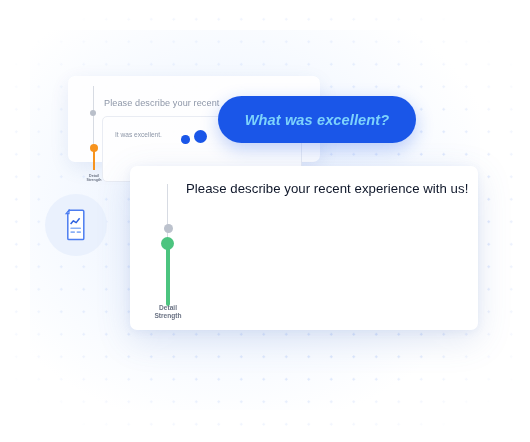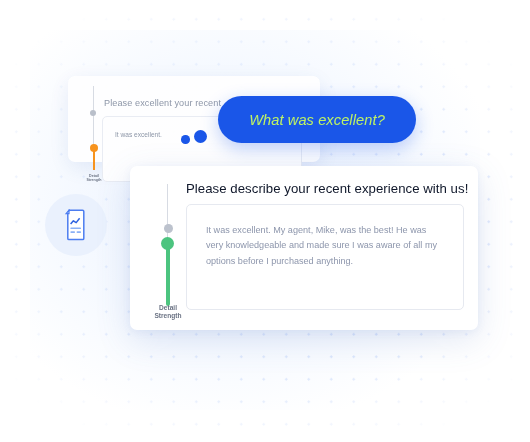--- a/index.html
+++ b/index.html
@@ -121,24 +121,24 @@
   #pill {
     position:absolute;
     left:218px; top:96px;
     width:198px; height:47px;
     border-radius:24px;
     background:#1a56e8;
     display:flex; align-items:center; justify-content:center;
     box-shadow:0 6px 18px rgba(26,86,232,.28);
   }
   #pill .pill-text {
-    color:#bef264;
+    color:#7dd3fc;
     font-size:14.6px;
     font-style:italic;
-    font-weight:normal;
+    font-weight:bold;
     letter-spacing:.1px;
     white-space:nowrap;
   }
 
   
   #card-front {
     left:130px; top:166px;
     width:348px; height:164px;
     box-shadow:0 10px 34px rgba(80,110,190,.17), 0 2px 8px rgba(80,110,190,.08);
   }
@@ -206,21 +206,21 @@
         <path d="M6 1.2 L6 4.6 L3.1 4.6 Z" fill="#cfe0fb" stroke="#4c7df0" stroke-width="1.2"></path>
         <polyline points="7.6,15 10.4,11.8 13.2,13.6 16.6,9.2" fill="none" stroke="#2f63e0" stroke-width="1.5" stroke-linejoin="round"></polyline>
         <rect x="7.4" y="18.4" width="10.6" height="1.7" rx=".7" fill="#8ab0f6"></rect>
         <rect x="7.4" y="22.3" width="4.6" height="1.7" rx=".7" fill="#8ab0f6"></rect>
         <rect x="13.6" y="22.3" width="4.4" height="1.7" rx=".7" fill="#8ab0f6"></rect>
       </svg>
     </span>
   </div>
 
   <div class="card" id="card-back">
-    <div class="q-title">Please excellent your recent</div>
+    <div class="q-title">Please describe your recent</div>
     <div class="inner-box">
       <div class="inner-text">It was excellent.</div>
     </div>
   </div>
 
   <div id="slider-orange">
     <div class="track"></div>
     <div class="fill"></div>
     <div class="knob-gray"></div>
     <div class="knob-orange"></div>
@@ -245,18 +245,15 @@
       <div class="knob-gray"></div>
       <div class="knob-green"></div>
       <div class="slabel">
         <span>Detail</span><br>
         <span>Strength</span>
       </div>
     </div>
 
     <div class="q-title">Please describe your recent experience with us!</div>
 
-    <div class="answer-box">
-      <div class="answer-text">It was excellent. My agent, Mike, was the best! He was very knowledgeable and made sure I was aware of all my options before I purchased anything.</div>
-    </div>
   </div>
 
 </div>
 
 </body></html>

